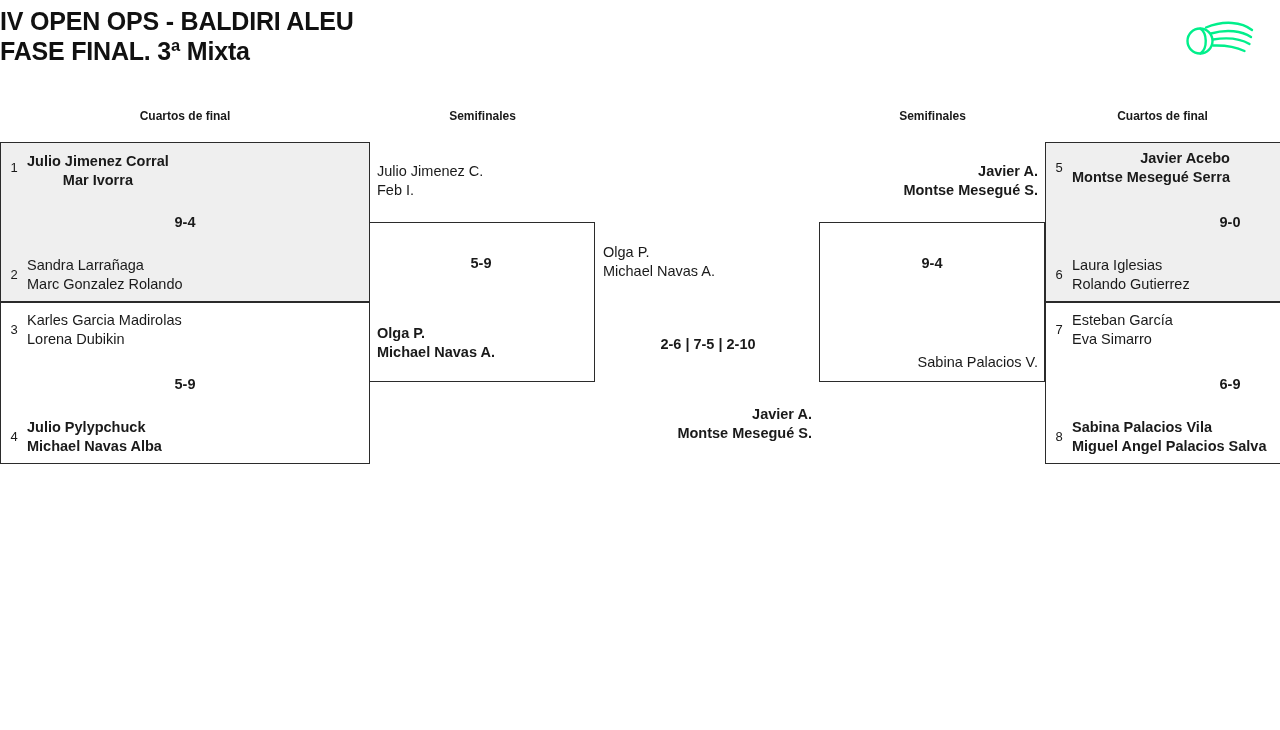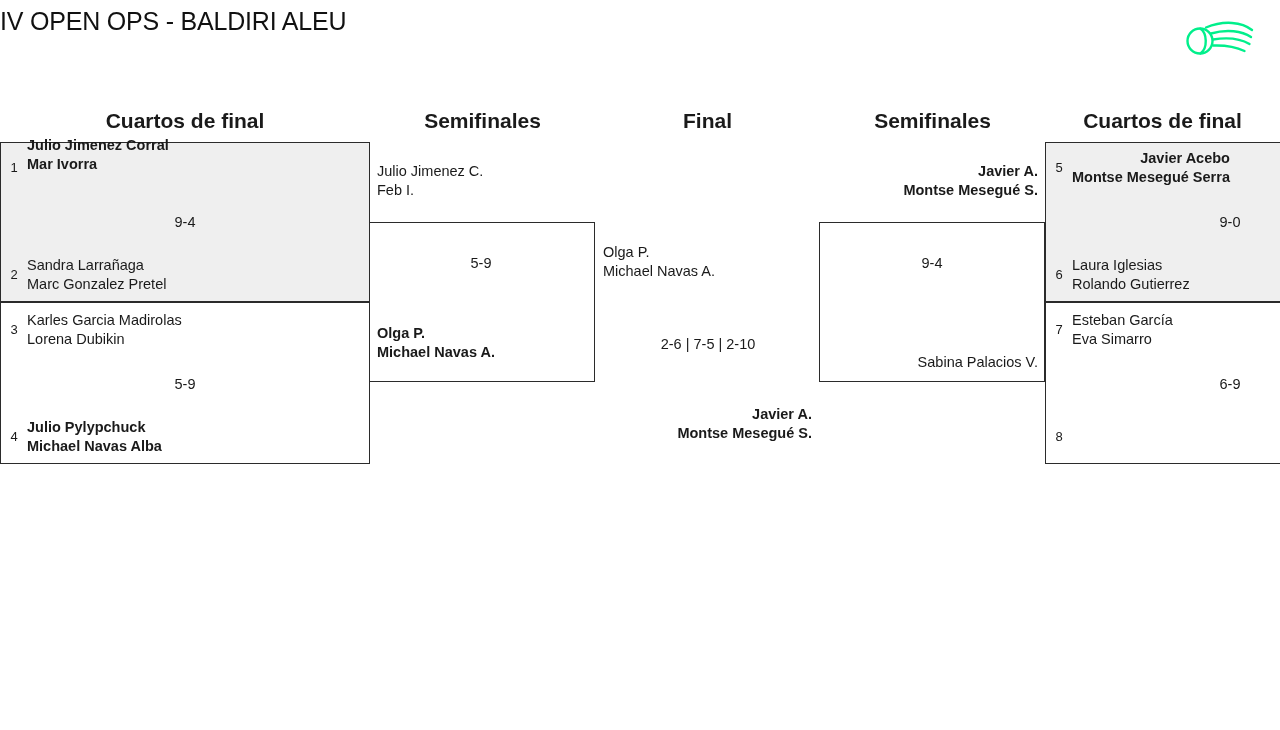--- a/index.html
+++ b/index.html
@@ -23,40 +23,40 @@
 
   
   #title-block {
     position: absolute;
     left: 0px;
     top: 6px;
     width: 900px;
   }
   .title-line {
     font-size: 25px;
-    font-weight: 400;
+    font-weight: 700;
     letter-spacing: -0.2px;
     line-height: 30px;
     color: #111111;
     white-space: nowrap;
   }
 
   #logo {
     position: absolute;
     right: 22px;
     top: 14px;
     width: 78px;
     height: 52px;
   }
 
   
   .round-header {
     position: absolute;
     top: 109px;
-    font-size: 21px;
+    font-size: 12px;
     font-weight: 700;
     color: #1a1a1a;
     text-align: center;
     white-space: nowrap;
   }
 
   
   .box {
     position: absolute;
     box-sizing: border-box;
@@ -81,21 +81,21 @@
     position: absolute;
     font-size: 13px;
     font-weight: 400;
     color: #1a1a1a;
     line-height: 16px;
   }
 
   .score {
     position: absolute;
     font-size: 14.5px;
-    font-weight: 400;
+    font-weight: 700;
     color: #1a1a1a;
     line-height: 18px;
     white-space: nowrap;
   }
   .score.center { text-align: center; }
 
   .champion {
     position: absolute;
     font-size: 14.5px;
     line-height: 19px;
@@ -105,55 +105,55 @@
     white-space: nowrap;
   }
 </style>
 </head>
 <body>
 
 <div id="page">
 
   <div id="title-block">
     <div class="title-line">IV OPEN OPS - BALDIRI ALEU</div>
+    <div class="title-line">FASE FINAL. 3ª Mixta</div>
   </div>
 
   <div id="logo">
     <svg width="78" height="52" viewBox="0 0 78 52" xmlns="http://www.w3.org/2000/svg">
       <g fill="none" stroke="#00ef8b" stroke-width="2.4" stroke-linecap="round">
         <circle cx="20" cy="27" r="12.5"></circle>
         <path d="M20.5 14.7 C 27 19 28 34 20.5 39.4"></path>
         <path d="M26 13.5 C 44 6 62 8 72 16"></path>
         <path d="M31 19.5 C 47 15 62 17 71 23"></path>
         <path d="M33 25.5 C 48 23 61 25 69.5 30"></path>
         <path d="M33 31.5 C 46 31 56 33 64.5 37"></path>
       </g>
     </svg>
   </div>
 
   <div class="round-header" style="left:0px; width:370px;">Cuartos de final</div>
   <div class="round-header" style="left:370px; width:225px;">Semifinales</div>
-  <div class="round-header" style="left:595px; width:225px;">Final</div>
   <div class="round-header" style="left:820px; width:225px;">Semifinales</div>
   <div class="round-header" style="left:1045px; width:235px;">Cuartos de final</div>
 
   <div class="box shaded" style="left:0px; top:142px; width:370px; height:160px;"></div>
 
   <div class="seed" style="left:7px; top:160px; width:14px; text-align:center;">1</div>
-  <div class="team winner" style="left:27px; top:136px;">
+  <div class="team winner" style="left:27px; top:152px;text-align:center;">
     <div>Julio Jimenez Corral</div>
     <div>Mar Ivorra</div>
   </div>
 
   <div class="score center" style="left:125px; top:213px; width:120px;">9-4</div>
 
   <div class="seed" style="left:7px; top:267px; width:14px; text-align:center;">2</div>
   <div class="team loser" style="left:27px; top:256px;">
     <div>Sandra Larrañaga</div>
-    <div>Marc Gonzalez Pretel</div>
+    <div>Marc Gonzalez Rolando</div>
   </div>
 
   <div class="box plain" style="left:0px; top:302px; width:370px; height:162px;"></div>
 
   <div class="seed" style="left:7px; top:322px; width:14px; text-align:center;">3</div>
   <div class="team loser" style="left:27px; top:311px;">
     <div>Karles Garcia Madirolas</div>
     <div>Lorena Dubikin</div>
   </div>
 
@@ -224,14 +224,18 @@
 
   <div class="seed" style="left:1052px; top:322px; width:14px; text-align:center;">7</div>
   <div class="team loser" style="left:1072px; top:311px;">
     <div>Esteban García</div>
     <div>Eva Simarro</div>
   </div>
 
   <div class="score center" style="left:1170px; top:375px; width:120px;">6-9</div>
 
   <div class="seed" style="left:1052px; top:429px; width:14px; text-align:center;">8</div>
+  <div class="team winner" style="left:1072px; top:418px;">
+    <div>Sabina Palacios Vila</div>
+    <div>Miguel Angel Palacios Salva</div>
+  </div>
 
 </div>
 
 </body></html>

